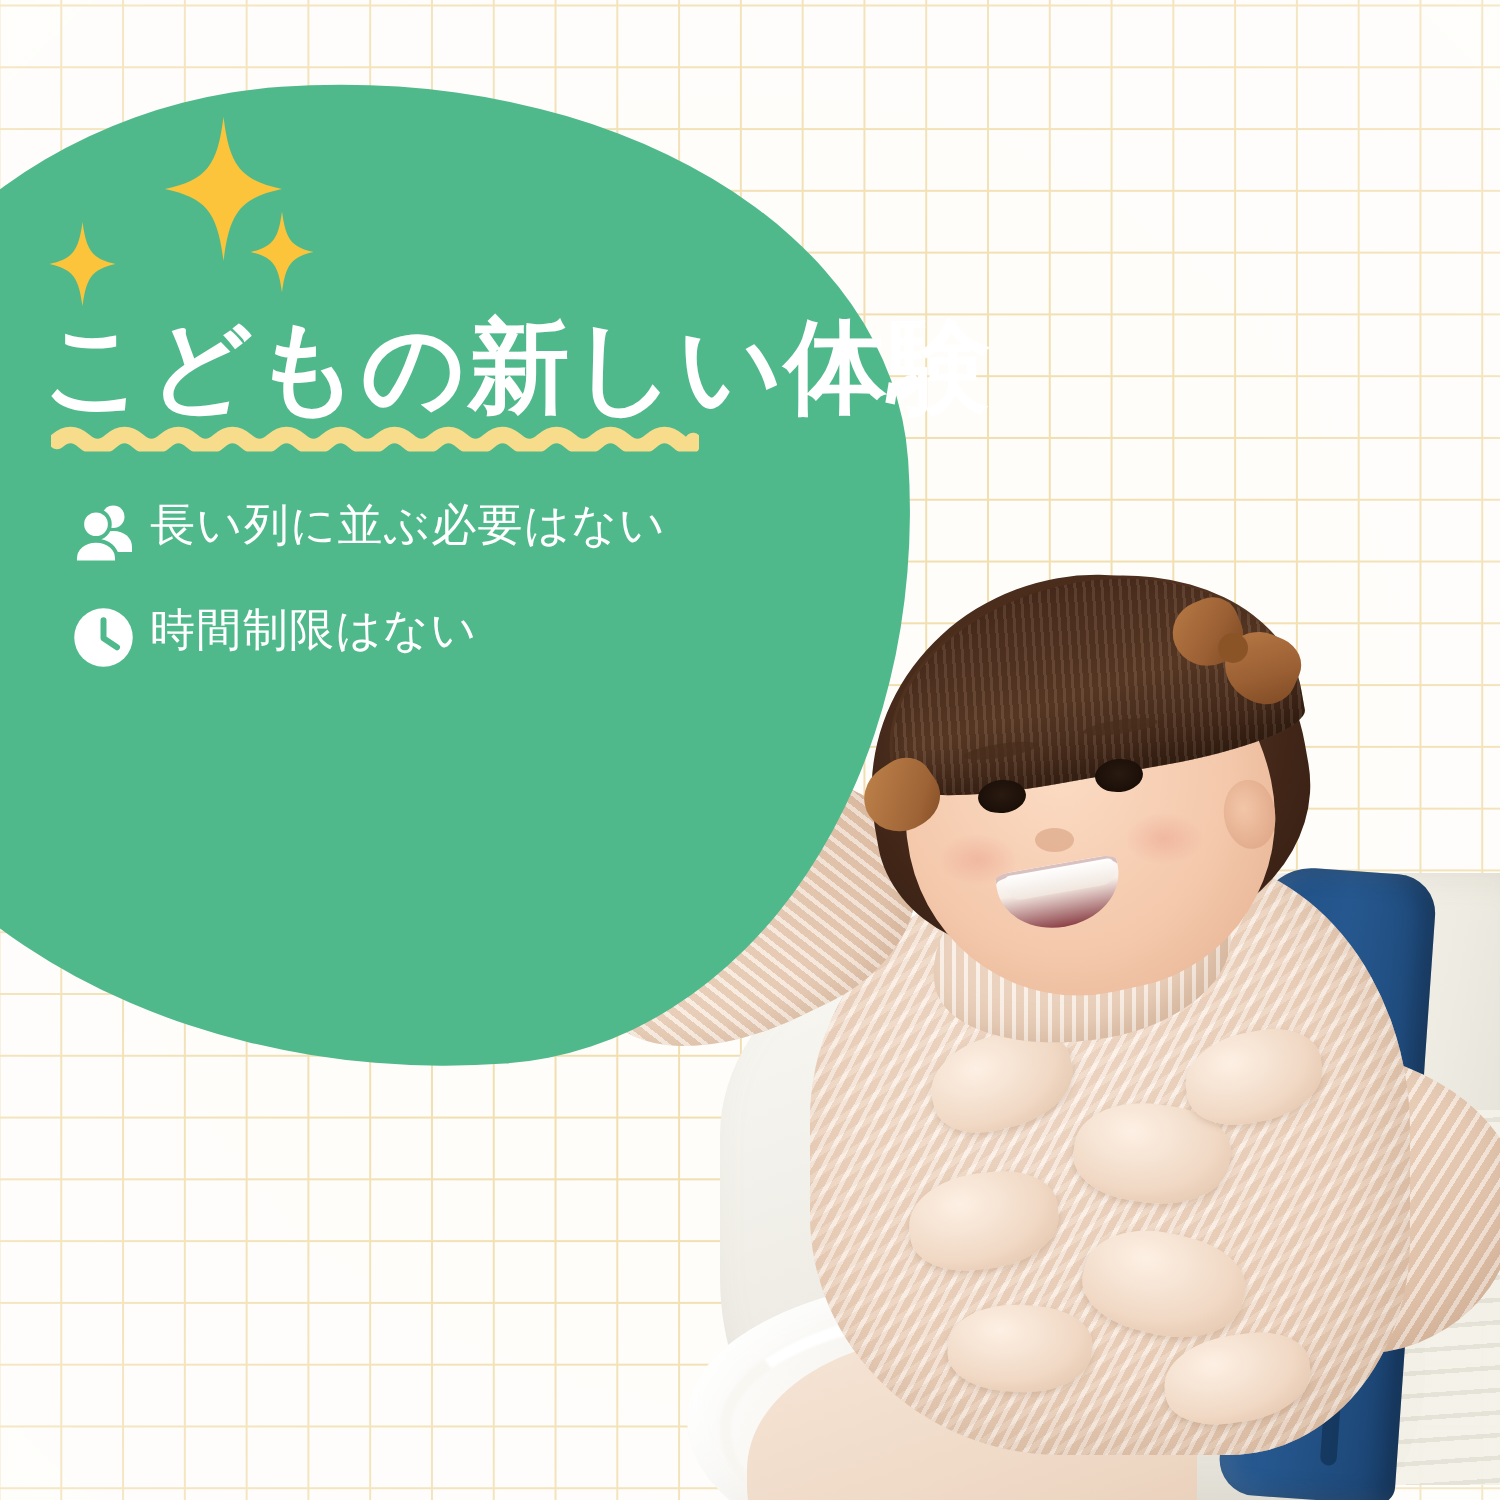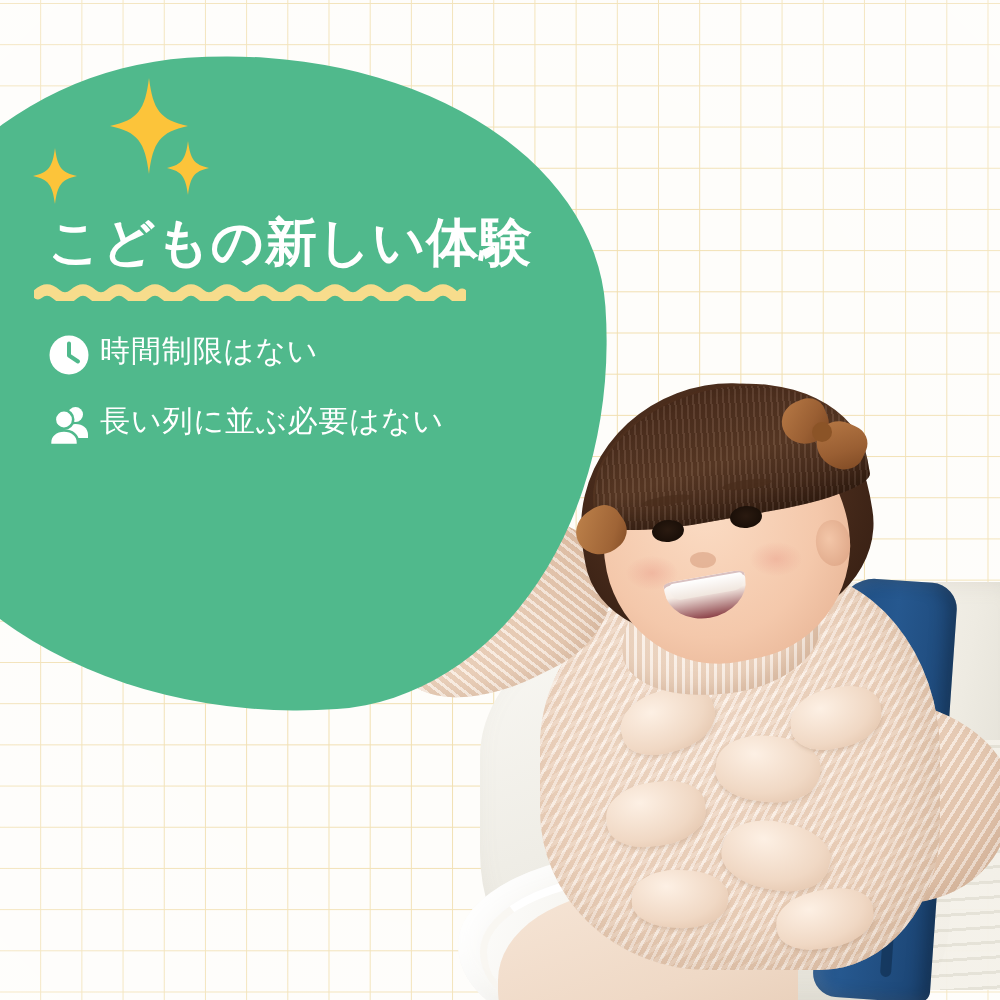--- a/index.html
+++ b/index.html
@@ -402,29 +402,29 @@
 
   
   .sparkle { position: absolute; }
   .sparkle svg { display: block; }
 
   
   .content { position: absolute; left: 0; top: 0; width: 1000px; height: 1000px; }
 
   .headline {
     position: absolute;
-    left: 48px;
+    left: 28px;
     top: 214px;
-    font-size: 52px;
+    font-size: 68px;
     line-height: 1.08;
     font-weight: 700;
     color: #FFFFFF;
     letter-spacing: 0.02em;
     white-space: nowrap;
-    font-family: Liberation Sans, sans-serif;
+    font-family: Liberation Mono, monospace;
   }
 
   .wave {
     position: absolute;
     left: 34px;
     top: 283px;
     width: 432px;
     height: 18px;
   }
 
@@ -561,36 +561,36 @@
       <svg width="432" height="18" viewBox="0 0 432 18" preserveAspectRatio="none" aria-hidden="true">
         <path d="M4 11 Q 13 3 22 11 T 40 11 T 58 11 T 76 11 T 94 11 T 112 11 T 130 11 T 148 11 T 166 11 T 184 11 T 202 11 T 220 11 T 238 11 T 256 11 T 274 11 T 292 11 T 310 11 T 328 11 T 346 11 T 364 11 T 382 11 T 400 11 T 418 11 T 428 11" fill="none" stroke="#F7DC8C" stroke-width="11" stroke-linecap="round"></path>
       </svg>
     </div>
 
     <div class="bullets">
 
       <div class="bullet">
         <span class="bullet-icon">
           <svg width="42" height="42" viewBox="0 0 42 42" aria-hidden="true">
-            <circle cx="21" cy="21" r="19.5" fill="#FFFFFF"></circle>
-            <path d="M21 9.5 V 21.5 L 30 27.5" fill="none" stroke="#50B98C" stroke-width="4" stroke-linecap="round" stroke-linejoin="round"></path>
-          </svg>
-        </span>
-        <span class="bullet-text">時間制限はない</span>
-      </div>
-
-      <div class="bullet">
-        <span class="bullet-icon">
-          <svg width="42" height="42" viewBox="0 0 42 42" aria-hidden="true">
             <circle cx="27.5" cy="10.5" r="7.5" fill="#FFFFFF"></circle>
             <path d="M27.5 20 c7.4 0 12.5 4.6 12.5 10.6 V 34 H 15 v -3.4 C 15 24.6 20.1 20 27.5 20 Z" fill="#FFFFFF"></path>
             <circle cx="16" cy="15.5" r="9.2" fill="#FFFFFF" stroke="#50B98C" stroke-width="2.6"></circle>
             <path d="M16 26.5 c8.4 0 14 5.2 14 11.9 V 41 H 2 v -2.6 C 2 31.7 7.6 26.5 16 26.5 Z" fill="#FFFFFF" stroke="#50B98C" stroke-width="2.6"></path>
           </svg>
         </span>
         <span class="bullet-text">長い列に並ぶ必要はない</span>
       </div>
 
+      <div class="bullet">
+        <span class="bullet-icon">
+          <svg width="42" height="42" viewBox="0 0 42 42" aria-hidden="true">
+            <circle cx="21" cy="21" r="19.5" fill="#FFFFFF"></circle>
+            <path d="M21 9.5 V 21.5 L 30 27.5" fill="none" stroke="#50B98C" stroke-width="4" stroke-linecap="round" stroke-linejoin="round"></path>
+          </svg>
+        </span>
+        <span class="bullet-text">時間制限はない</span>
+      </div>
+
 
     </div>
   </div>
 
 </div>
 
 </body></html>

